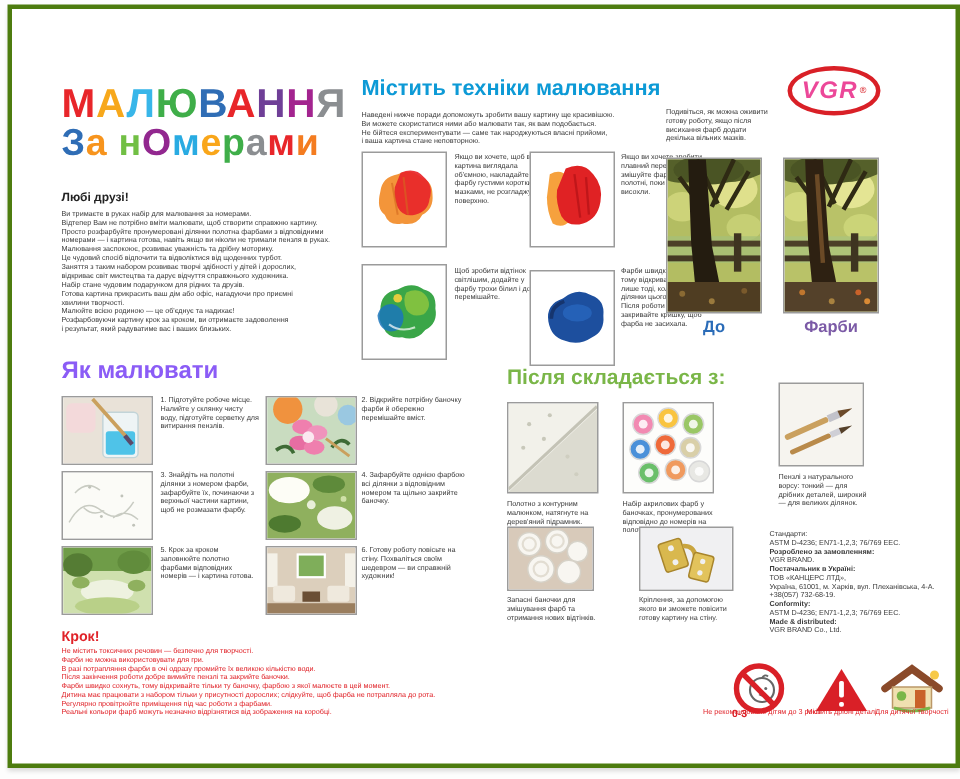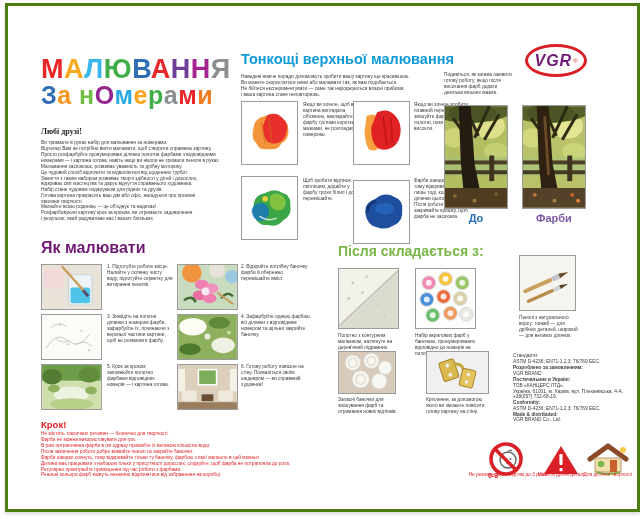--- a/index.html
+++ b/index.html
@@ -11,45 +11,45 @@
   
   .t1{left:33px;top:50px;font-size:27px;font-weight:bold;letter-spacing:.5px;line-height:1;}
   .t2{left:33px;top:77px;font-size:25px;font-weight:bold;letter-spacing:.5px;line-height:1;}
   
   .tiny{position:absolute;font-size:8px;line-height:1.22;color:#3b3b3b;
         transform:scale(.6);transform-origin:0 0;}
   .tiny.red{color:#e02329;}
   .tiny.center{text-align:center;transform-origin:50% 0;}
   .hd{position:absolute;font-weight:bold;line-height:1;}
   .hd-blue{color:#0d9ad6;font-size:14.5px;}
-  .hd-orange{color:#701a75;font-size:16px;}
+  .hd-orange{color:#8b5cf6;font-size:16px;}
   .hd-green{color:#7ab648;font-size:14px;}
   .hd-red{color:#e02329;font-size:9.5px;}
-  .lubi{position:absolute;left:33px;top:121px;font-size:8px;font-weight:bold;color:#222;font-family:Liberation Serif, serif;}
+  .lubi{position:absolute;left:33px;top:121px;font-size:8px;font-weight:bold;color:#222;}
   .img{position:absolute;border:1px solid #9b9b9b;background:#fff;box-sizing:border-box;}
   .img svg{display:block;width:100%;height:100%;}
   .plain svg{display:block;width:100%;height:100%;}
   .blab{position:absolute;font-weight:bold;font-size:11px;text-align:center;}
   .vgr{position:absolute;left:517px;top:38px;width:62px;height:33px;border:3px solid #d92027;
        border-radius:50%;background:#fff;display:flex;align-items:center;justify-content:center;box-sizing:border-box;}
-  .vgr span{color:#701a75;font-weight:bold;font-style:italic;font-size:16px;letter-spacing:1px;}
+  .vgr span{color:#ec4899;font-weight:bold;font-style:italic;font-size:16px;letter-spacing:1px;}
   .vgr sup{color:#d92027;font-size:6px;font-style:normal;margin-left:1px;}
 </style>
 </head>
 <body>
 
 <div class="sheet">
 
   <div class="abs t1"><span style="color: rgb(232, 38, 42);">М</span><span style="color: rgb(247, 168, 27);">А</span><span style="color: rgb(56, 182, 233);">Л</span><span style="color: rgb(63, 174, 73);">Ю</span><span style="color: rgb(47, 109, 181);">В</span><span style="color: rgb(232, 38, 42);">А</span><span style="color: rgb(111, 63, 151);">Н</span><span style="color: rgb(163, 36, 143);">Н</span><span style="color: rgb(139, 142, 145);">Я</span></div>
   <div class="abs t2"><span style="color: rgb(47, 109, 181);">З</span><span style="color: rgb(247, 148, 29);">а</span><span style="color: rgb(0, 0, 0);"> </span><span style="color: rgb(113, 191, 68);">н</span><span style="color: rgb(146, 39, 143);">О</span><span style="color: rgb(41, 171, 226);">м</span><span style="color: rgb(249, 166, 26);">е</span><span style="color: rgb(63, 174, 73);">р</span><span style="color: rgb(139, 142, 145);">а</span><span style="color: rgb(232, 38, 42);">м</span><span style="color: rgb(244, 124, 32);">и</span></div>
 
   <div class="lubi">Любі друзі!</div>
   <div class="tiny" style="left:33px;top:134px;width:340px;">Ви тримаєте в руках набір для малювання за номерами.<br>Відтепер Вам не потрібно вміти малювати, щоб створити справжню картину.<br>Просто розфарбуйте пронумеровані ділянки полотна фарбами з відповідними<br>номерами — і картина готова, навіть якщо ви ніколи не тримали пензля в руках.<br>Малювання заспокоює, розвиває уважність та дрібну моторику.<br>Це чудовий спосіб відпочити та відволіктися від щоденних турбот.<br>Заняття з таким набором розвиває творчі здібності у дітей і дорослих,<br>відкриває світ мистецтва та дарує відчуття справжнього художника.<br>Набір стане чудовим подарунком для рідних та друзів.<br>Готова картина прикрасить ваш дім або офіс, нагадуючи про приємні<br>хвилини творчості.<br>Малюйте всією родиною — це об'єднує та надихає!<br>Розфарбовуючи картину крок за кроком, ви отримаєте задоволення<br>і результат, який радуватиме вас і ваших близьких.</div>
 
-  <div class="hd hd-blue" style="left:233px;top:46px;">Тонкощі верхньої малювання</div>
+  <div class="hd hd-blue" style="left:233px;top:46px;">Містить техніки малювання</div>
   <div class="tiny" style="left:233px;top:68px;width:340px;">Наведені нижче поради допоможуть зробити вашу картину ще красивішою.<br>Ви можете скористатися ними або малювати так, як вам подобається.<br>Не бійтеся експериментувати — саме так народжуються власні прийоми,<br>і ваша картина стане неповторною.</div>
 
   <div class="img" style="left:233px;top:95px;width:57px;height:64px;">
     <svg viewBox="0 0 57 63">
       <path d="M12,26 q1,-10 12,-12 q9,-4 16,2 q8,3 8,12 q1,10 -7,14 q-4,8 -14,6 q-9,2 -12,-6 q-6,-4 -3,-16z" fill="#f3953a"></path>
       <path d="M26,13 q10,-4 16,3 q7,6 4,15 q-1,9 -10,11 q-8,2 -12,-5 q-3,-8 -2,-14z" fill="#e8262a" opacity=".92"></path>
       <path d="M20,20 l4,22 M28,16 l3,26" stroke="#d4691e" stroke-width="1.4" opacity=".6"></path>
     </svg>
   </div>
   <div class="tiny" style="left:295px;top:96px;width:103px;">Якщо ви хочете, щоб ваша картина виглядала об'ємною, накладайте фарбу густими короткими мазками, не розгладжуючи поверхню.</div>

